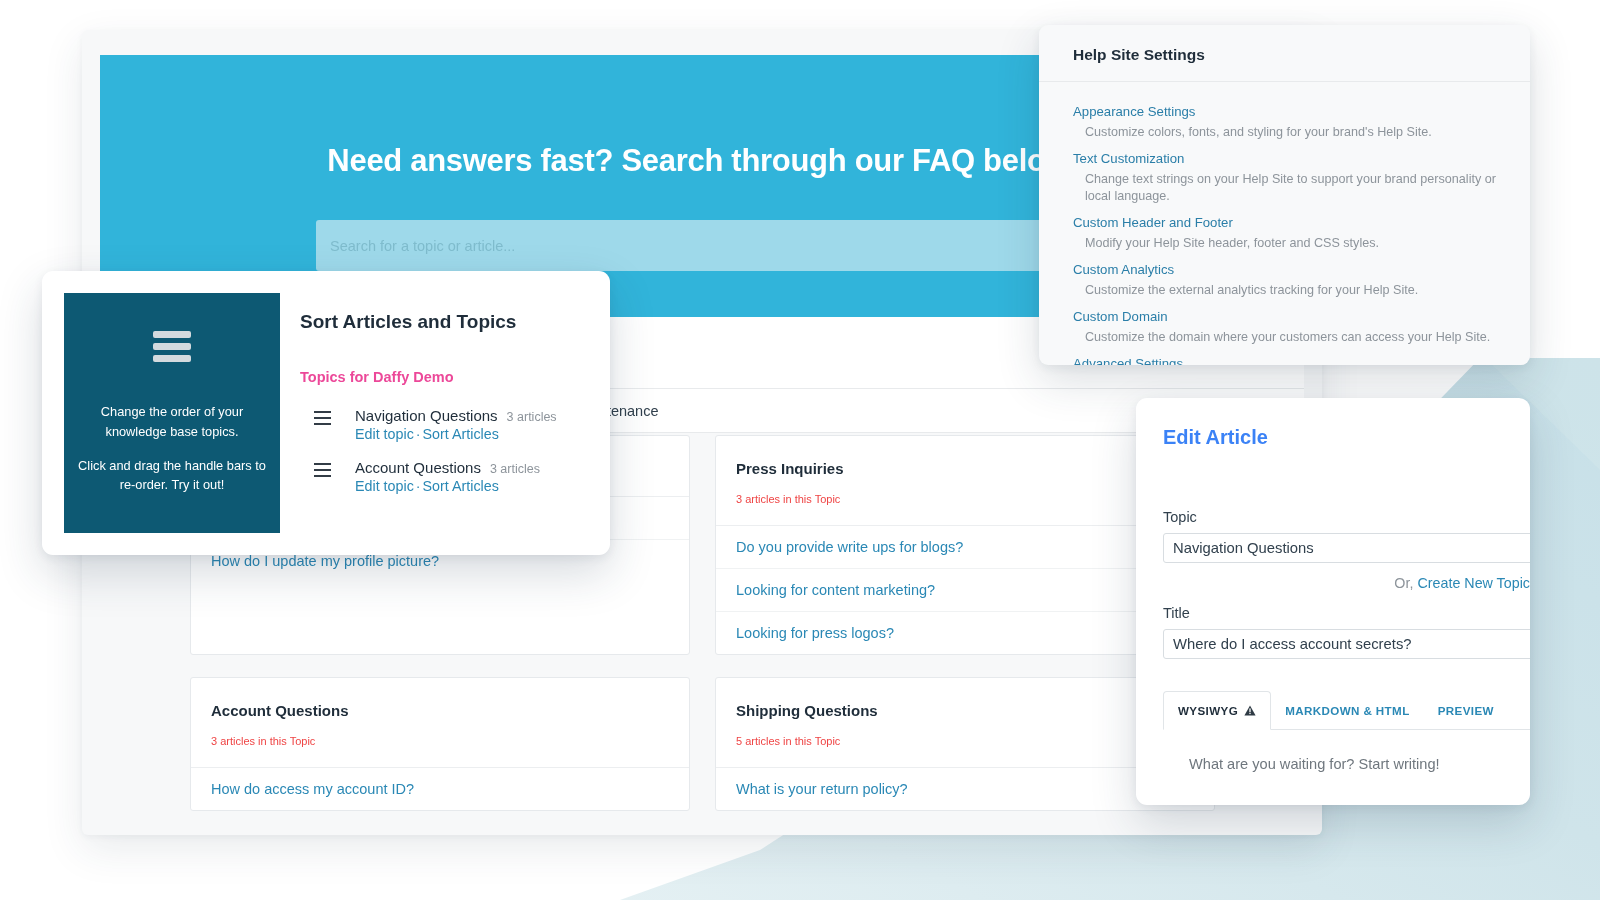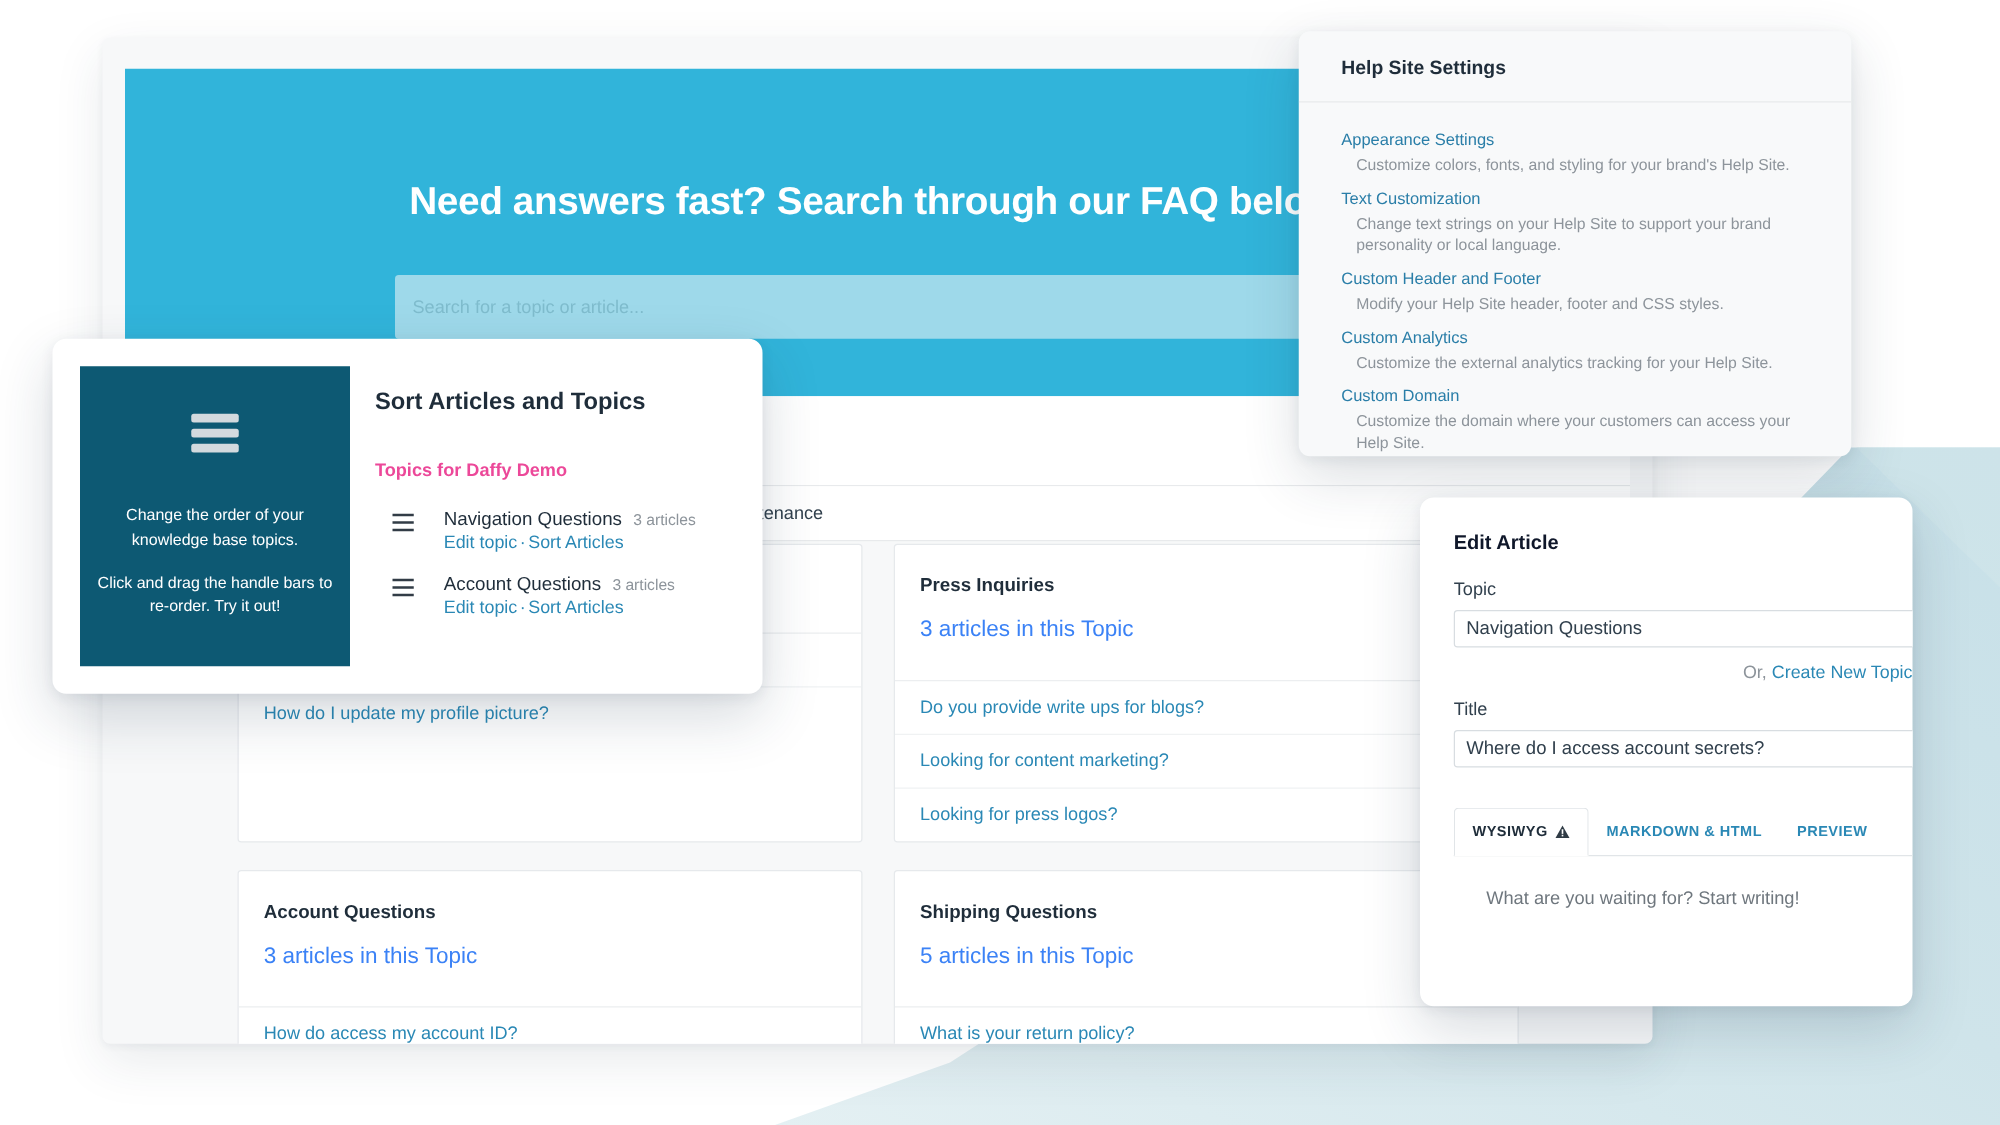--- a/index.html
+++ b/index.html
@@ -130,50 +130,50 @@
     row-gap: 22px;
   }
 
   .topic-card {
     background: #ffffff;
     border: 1px solid #e6e9ec;
     border-radius: 3px;
     overflow: hidden;
   }
   .topic-card .tc-head {
-    padding: 24px 20px 30px 20px;
+    padding: 24px 20px 20px 20px;
     border-bottom: 1px solid #eceef0;
   }
   .topic-card .tc-title {
     font-size: 15px;
     font-weight: bold;
     color: #1f2d3a;
     margin-bottom: 16px;
   }
   .topic-card .tc-count {
-    font-size: 18px;
-    color: #3b82f6;
+    font-size: 11px;
+    color: #ef4444;
   }
   .topic-card .tc-link {
     display: block;
     padding: 13px 20px;
     font-size: 14.5px;
     color: #2a88b5;
     border-bottom: 1px solid #f0f2f3;
     cursor: pointer;
     text-decoration: none;
   }
   .topic-card .tc-link:last-child { border-bottom: none; }
 
   
   .panel-settings {
     position: absolute;
     left: 1039px;
     top: 25px;
-    width: 442px;
+    width: 491px;
     height: 340px;
     background: #f8f9fa;
     border-radius: 9px;
     box-shadow: 0 16px 44px rgba(35,55,75,0.16), 0 3px 10px rgba(35,55,75,0.07);
     z-index: 5;
     padding: 21px 0 0 0;
     overflow: hidden;
   }
   .panel-settings h2 {
     font-size: 15.5px;
@@ -314,24 +314,24 @@
     width: 394px;
     height: 407px;
     background: #ffffff;
     border-radius: 11px;
     box-shadow: 0 18px 46px rgba(35,55,75,0.18), 0 3px 10px rgba(35,55,75,0.08);
     z-index: 7;
     overflow: hidden;
     padding: 28px 0 0 27px;
   }
   .panel-edit h2 {
-    font-size: 16px;
-    font-weight: bold;
-    color: #0f172a;
-    margin-bottom: 20px;
+    font-size: 20px;
+    font-weight: bold;
+    color: #3b82f6;
+    margin-bottom: 60px;
   }
   .field-label {
     font-size: 14.5px;
     color: #31404d;
     margin-bottom: 8px;
   }
   .text-input {
     width: 420px;
     height: 30px;
     border: 1px solid #d8dde1;

